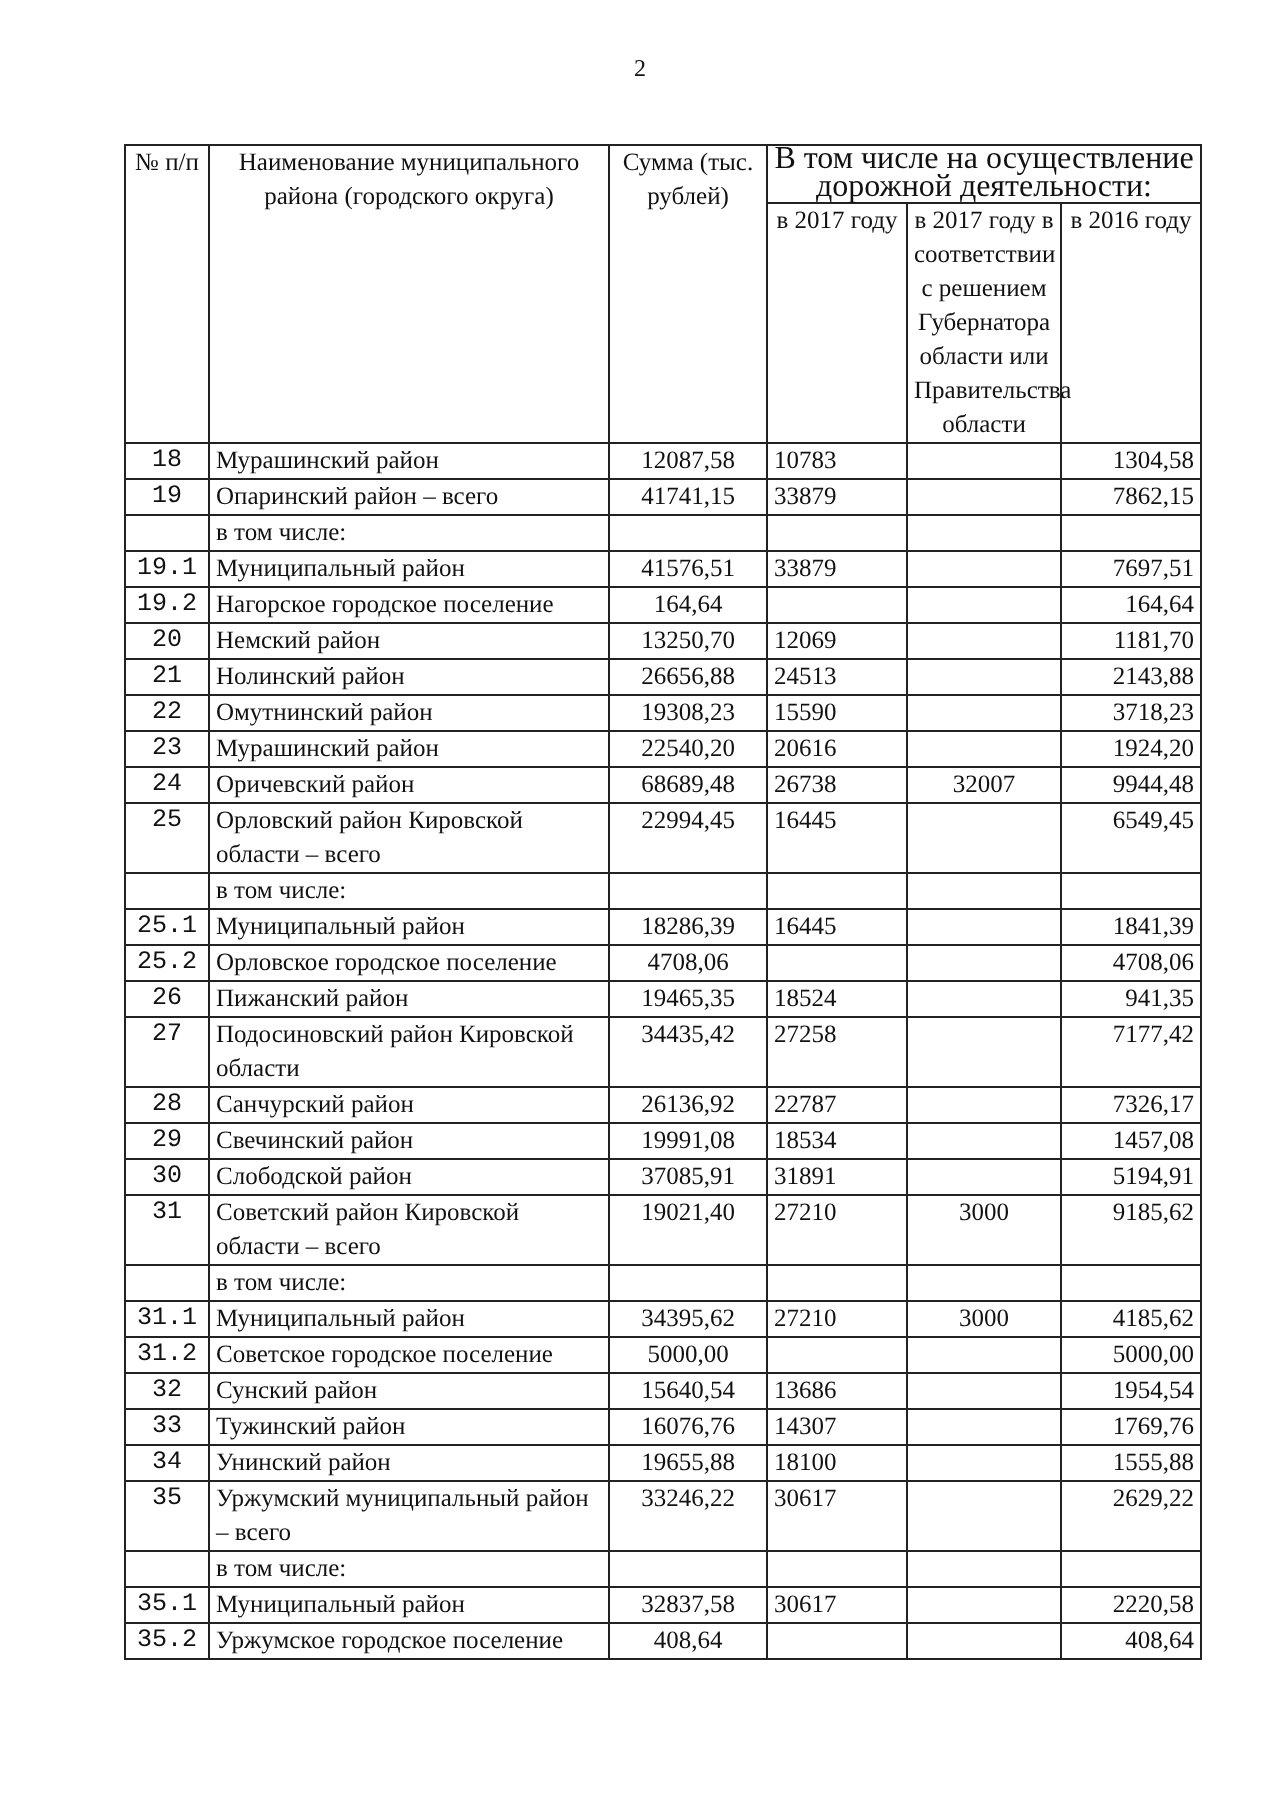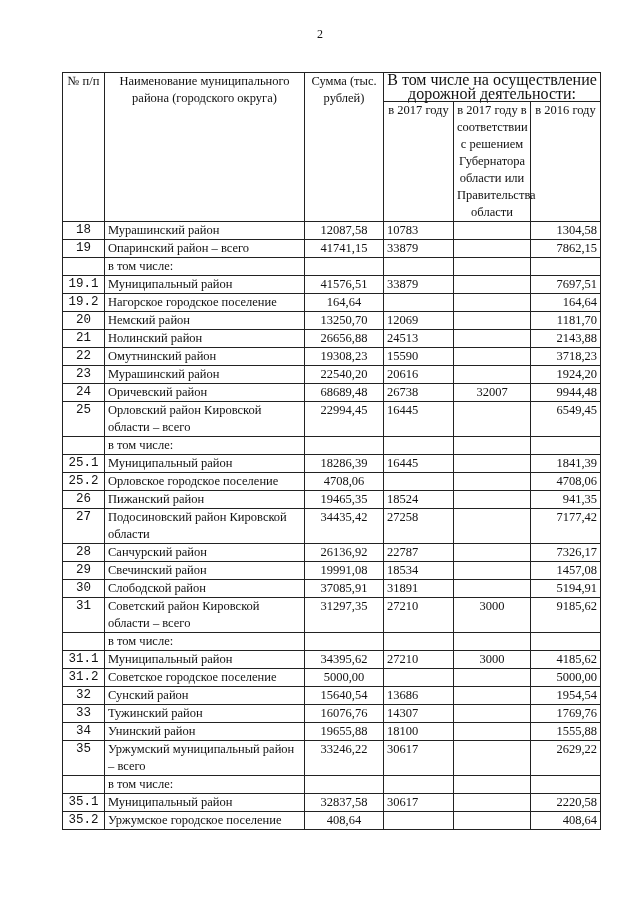--- a/index.html
+++ b/index.html
@@ -198,21 +198,21 @@
         <td class="num">30</td>
         <td class="name">Слободской район</td>
         <td class="sum">37085,91</td>
         <td class="c2017">31891</td>
         <td class="cgov"></td>
         <td class="c2016">5194,91</td>
       </tr>
       <tr>
         <td class="num">31</td>
         <td class="name">Советский район Кировской области – всего</td>
-        <td class="sum">31297,35</td>
+        <td class="sum">19021,40</td>
         <td class="c2017">27210</td>
         <td class="cgov">3000</td>
         <td class="c2016">9185,62</td>
       </tr>
       <tr>
         <td class="num"></td>
         <td class="name">в том числе:</td>
         <td class="sum"></td>
         <td class="c2017"></td>
         <td class="cgov"></td>

